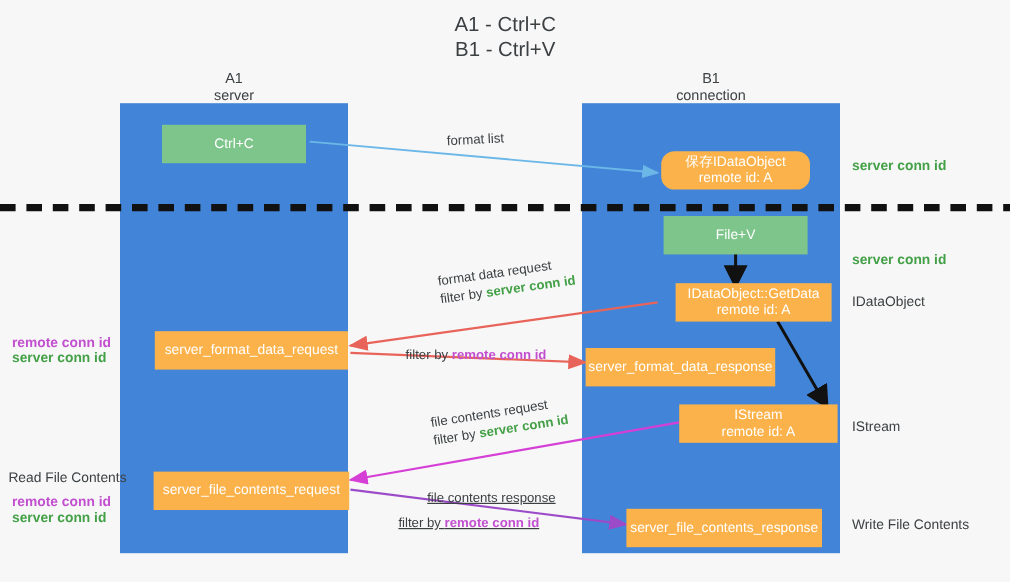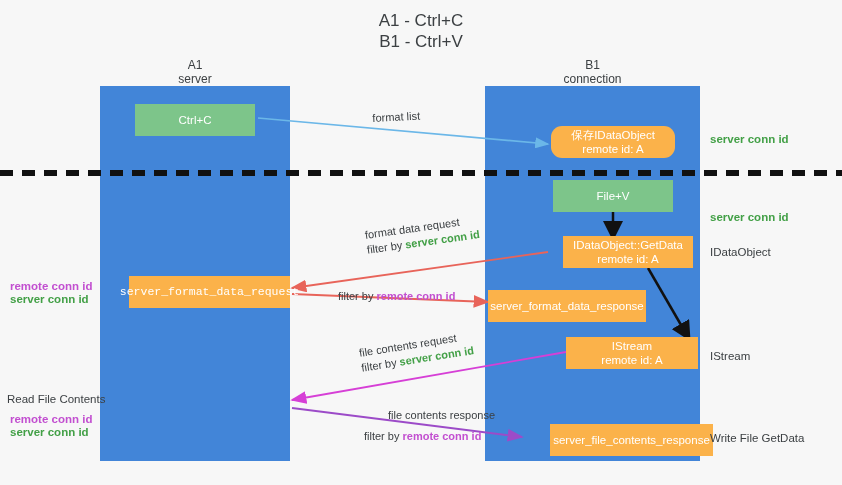--- a/index.html
+++ b/index.html
@@ -109,26 +109,27 @@
 remote id: A</div>
 
   <div class="box green" style="left:553px;top:180px;width:120px;height:27px;">File+V</div>
 
   <div class="box orange" style="left:551px;top:236px;width:130px;height:32px;margin-left:12px;">IDataObject::GetData
 remote id: A</div>
 
   <div class="box orange" style="left:566px;top:337px;width:132px;height:32px;">IStream
 remote id: A</div>
 
-  <div class="box orange" style="left:129px;top:276px;width:161px;height:25px;font-family:Liberation Mono, monospace;">server_format_data_request</div>
+  <div class="box orange" style="left:129px;top:276px;width:161px;height:25px;">server_format_data_request</div>
 
   <div class="box orange" style="left:488px;top:290px;width:158px;height:25px;">server_format_data_response</div>
 
+  <div class="box orange" style="left:128px;top:393px;width:163px;height:25px;">server_file_contents_request</div>
 
-  <div class="box orange" style="left:522px;top:424px;width:163px;height:25px;margin-left:28px;">server_file_contents_response</div>
+  <div class="box orange" style="left:522px;top:424px;width:163px;height:25px;">server_file_contents_response</div>
 
   <div class="annot" style="left:372px;top:111px;transform:rotate(-3deg);">
     <span>format list</span>
   </div>
 
   <div class="annot" style="left:364px;top:228px;transform:rotate(-8deg);">
     <div>format data request</div>
     <div>
       <span>filter by </span><b class="green-txt">server conn id</b>
     </div>
@@ -140,36 +141,36 @@
     </div>
   </div>
 
   <div class="annot" style="left:358px;top:346px;transform:rotate(-9deg);">
     <div>file contents request</div>
     <div>
       <span>filter by </span><b class="green-txt">server conn id</b>
     </div>
   </div>
 
-  <div class="annot" style="left:388px;top:408px;">
+  <div class="annot" style="left:356px;top:408px;text-decoration:underline;">
     <div>file contents response</div>
     <div style="margin-top:6px;margin-left:-24px;">
       <span>filter by </span><b class="purple-txt">remote conn id</b>
     </div>
   </div>
 
   <div class="sidelabel green-txt" style="left:710px;top:132px;font-weight:bold;">server conn id</div>
 
   <div class="sidelabel green-txt" style="left:710px;top:210px;font-weight:bold;">server conn id</div>
 
   <div class="sidelabel dark-txt" style="left:710px;top:245px;">IDataObject</div>
 
   <div class="sidelabel dark-txt" style="left:710px;top:349px;">IStream</div>
 
-  <div class="sidelabel dark-txt" style="left:710px;top:431px;">Write File GetData</div>
+  <div class="sidelabel dark-txt" style="left:710px;top:431px;">Write File Contents</div>
 
   <div class="sidelabel purple-txt" style="left:10px;top:279px;font-weight:bold;">remote conn id</div>
   <div class="sidelabel green-txt" style="left:10px;top:292px;font-weight:bold;">server conn id</div>
 
   <div class="sidelabel dark-txt" style="left:7px;top:392px;">Read File Contents</div>
   <div class="sidelabel purple-txt" style="left:10px;top:412px;font-weight:bold;">remote conn id</div>
   <div class="sidelabel green-txt" style="left:10px;top:425px;font-weight:bold;">server conn id</div>
 
 </div>
 

